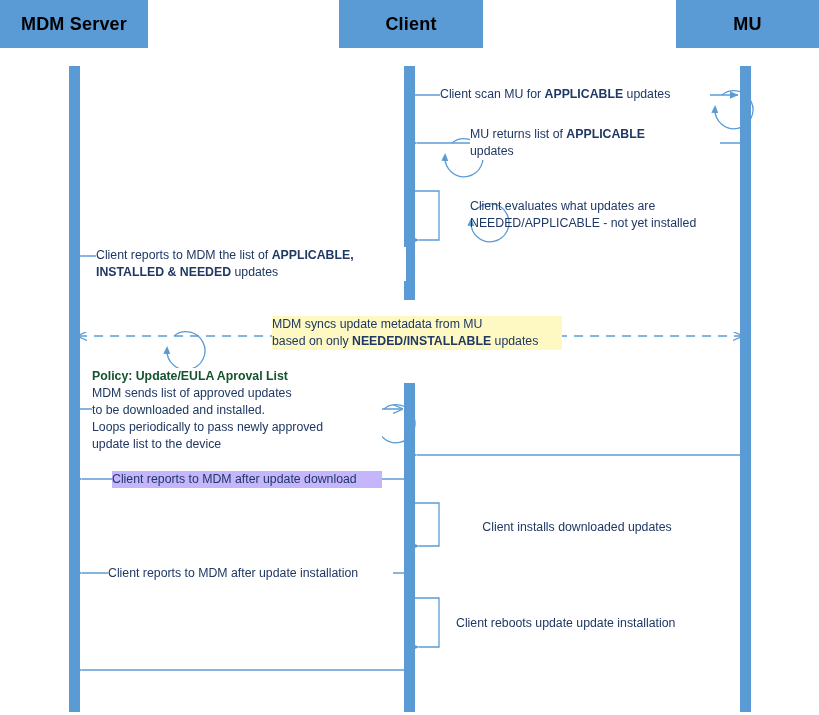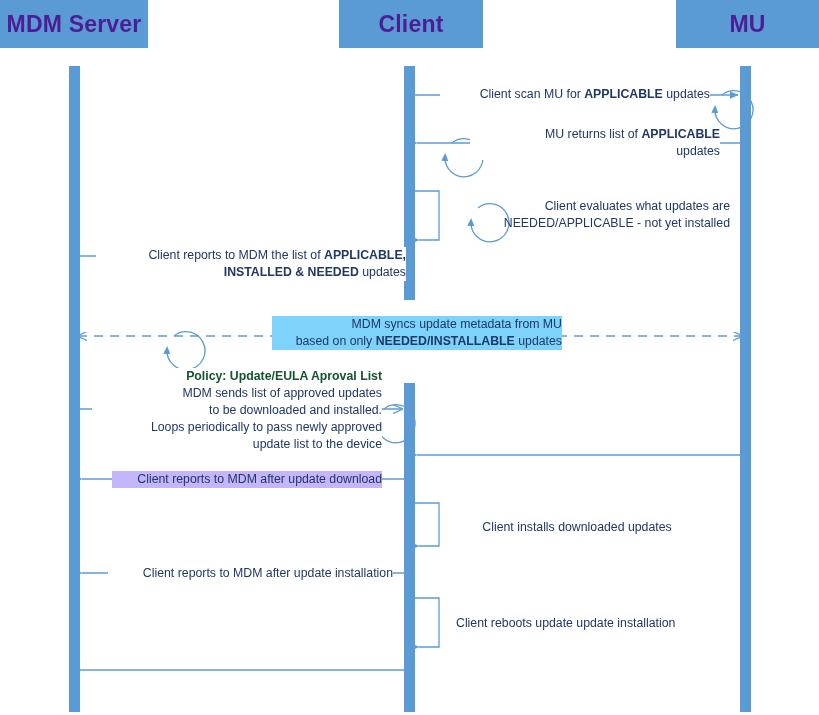--- a/index.html
+++ b/index.html
@@ -15,43 +15,43 @@
     width: 819px;
     height: 715px;
     background: #ffffff;
     overflow: hidden;
   }
 
   
   .participant {
     position: absolute;
     background: #5B9BD5;
-    color: #4c1d95;
-    font-size: 23px;
+    color: #000000;
+    font-size: 18px;
     font-weight: bold;
     display: flex;
     align-items: center;
     justify-content: center;
     letter-spacing: 0.2px;
   }
 
   
   .lifeline {
     position: absolute;
     background: #5B9BD5;
     width: 11px;
   }
 
   
   .msg-label {
     position: absolute;
     color: #1F3864;
     font-size: 12.3px;
     line-height: 17px;
-    text-align: right;
+    text-align: left;
     white-space: pre-line;
   }
   .msg-label b { font-weight: bold; }
   .msg-label .policy {
     color: #14532d;
     font-weight: bold;
   }
 
   
   #arrows {
@@ -141,21 +141,21 @@
 
   <div class="msg-label" style="left:470px; top:126px; width:250px; background:#ffffff;">MU returns list of <b>APPLICABLE</b>
 updates</div>
 
   <div class="msg-label" style="left:470px; top:198px; width:260px;">Client evaluates what updates are
 NEEDED/APPLICABLE - not yet installed</div>
 
   <div class="msg-label" style="left:96px; top:247px; width:310px; background:#ffffff;">Client reports to MDM the list of <b>APPLICABLE,</b>
 <b>INSTALLED &amp; NEEDED</b> updates</div>
 
-  <div class="msg-label" style="left:272px; top:316px; width:290px; background:#7dd3fc;">MDM syncs update metadata from MU
+  <div class="msg-label" style="left:272px; top:316px; width:290px; background:#fef9c3;">MDM syncs update metadata from MU
 based on only <b>NEEDED/INSTALLABLE</b> updates</div>
 
   <div class="msg-label" style="left:92px; top:368px; width:290px; background:#ffffff;"><span class="policy">Policy: Update/EULA Aproval List</span>
 MDM sends list of approved updates
 to be downloaded and installed.
 Loops periodically to pass newly approved
 update list to the device</div>
 
 
   <div class="msg-label" style="left:112px; top:471px; width:270px; background:#c4b5fd;">Client reports to MDM after update download</div>

